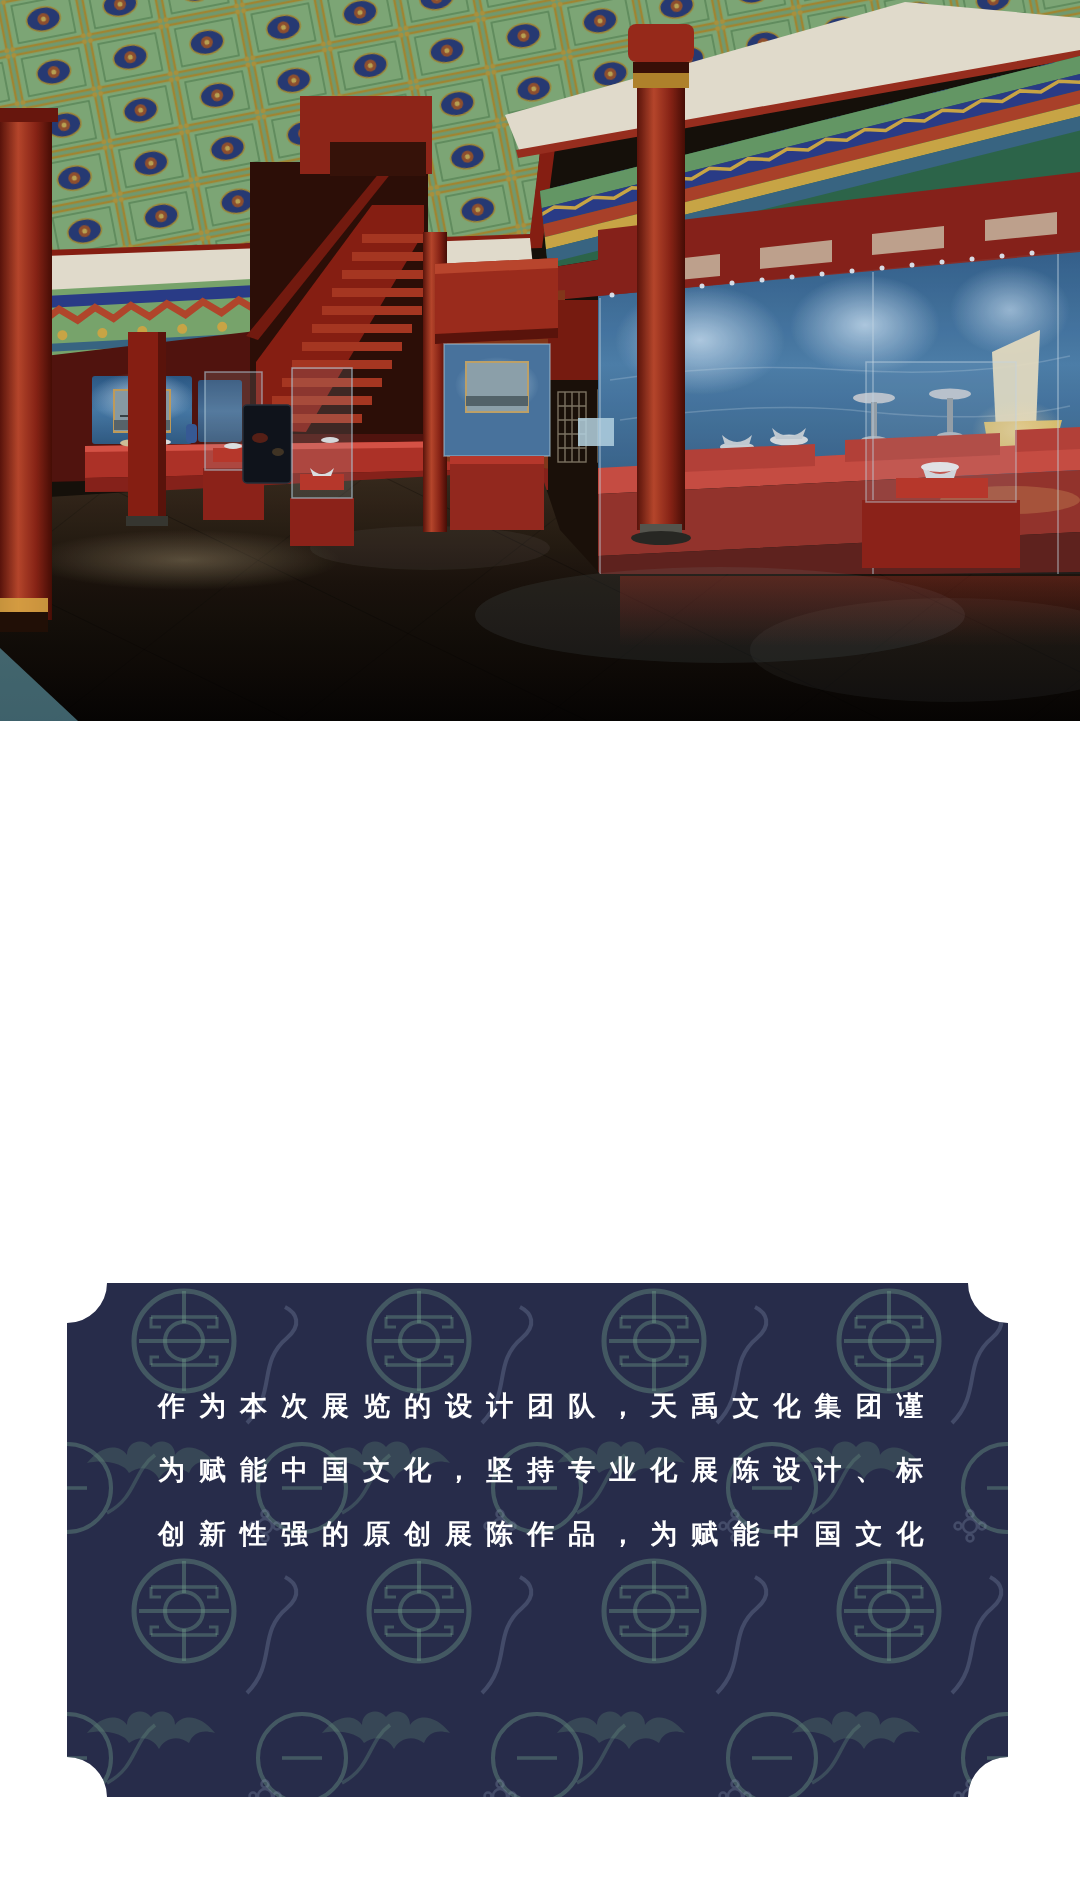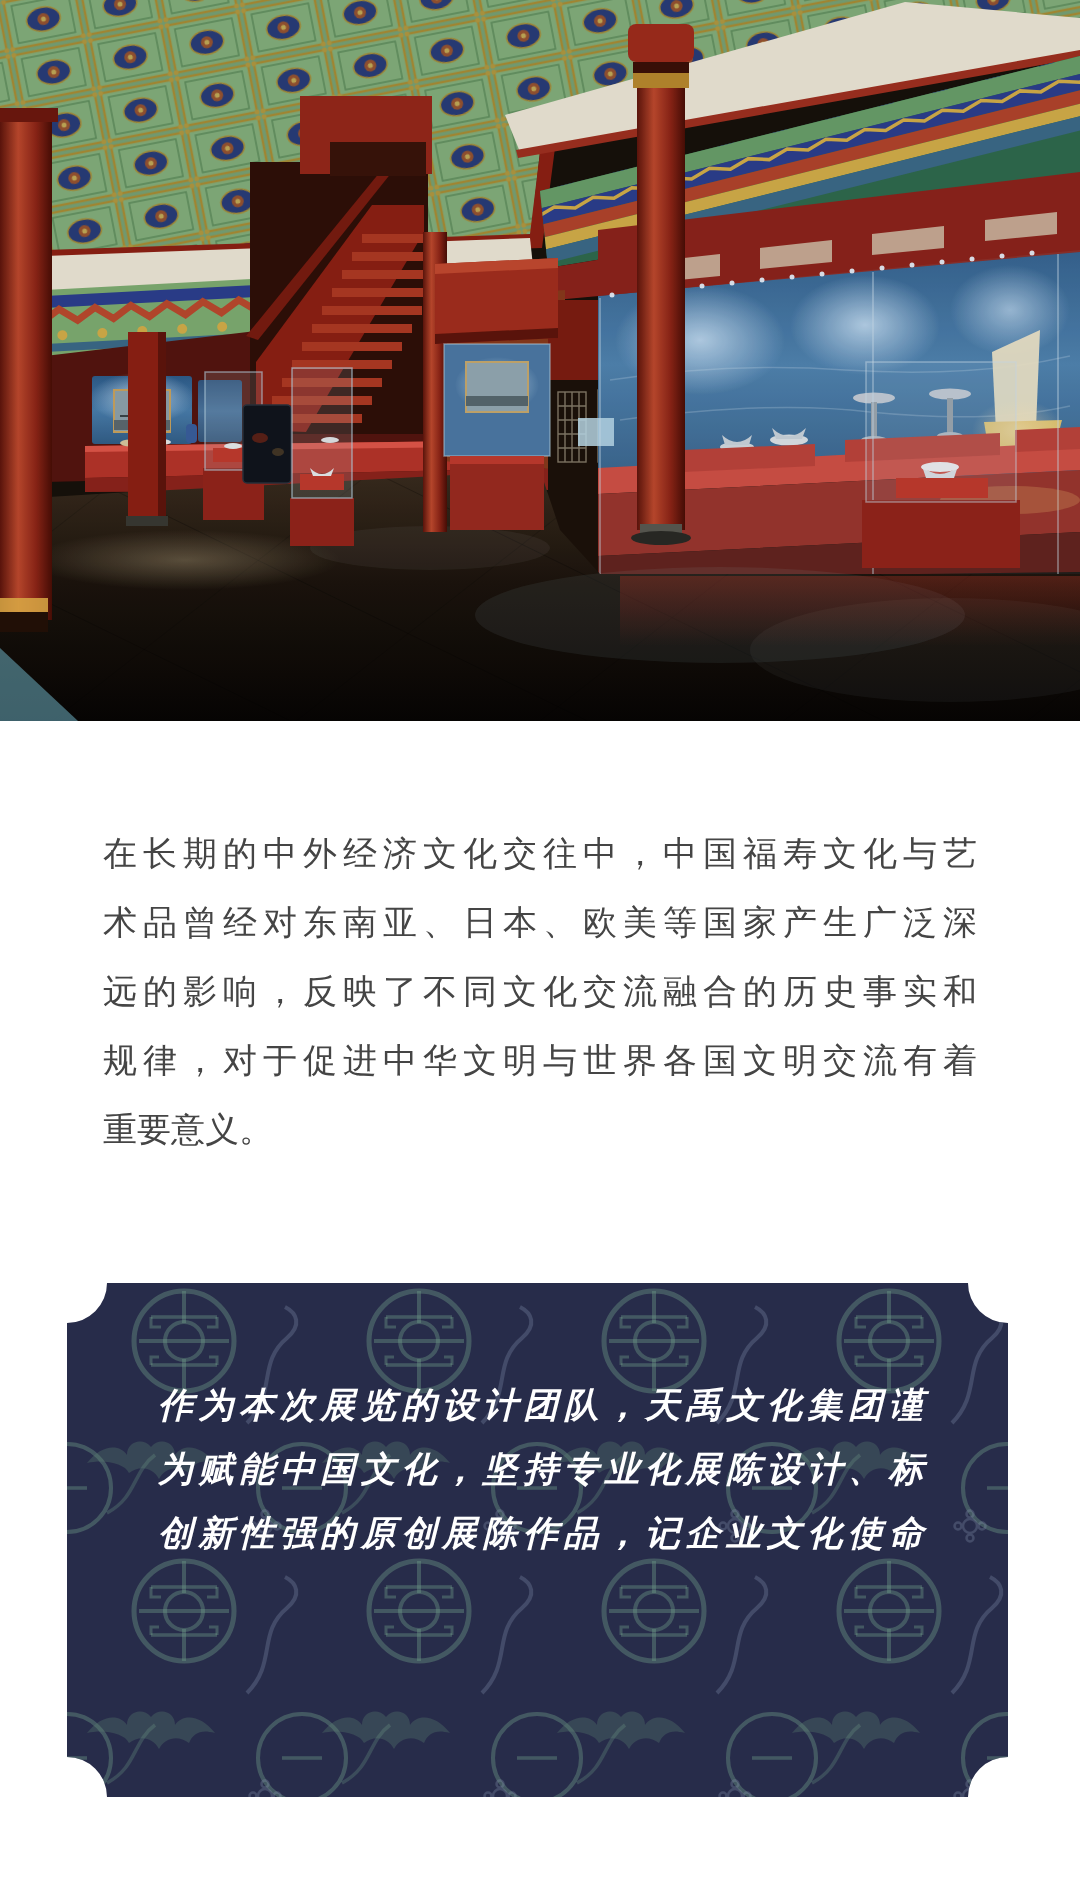--- a/index.html
+++ b/index.html
@@ -7,22 +7,22 @@
         font-family:"Liberation Sans","DejaVu Sans",sans-serif;}
   .photo{position:absolute;left:0;top:0;width:1080px;height:721px;background:#17120d;overflow:hidden;}
   .photo svg{display:block;}
   .intro{position:absolute;left:103px;top:819px;width:874px;color:#454545;
          font-size:34px;line-height:69px;font-weight:300;}
   .jline{text-align:justify;text-align-last:justify;}
   .lastline{text-align:left;text-align-last:left;}
   .mission{position:absolute;left:67px;top:1283px;width:941px;height:514px;}
   .mission .bg{position:absolute;left:0;top:0;}
   .btext{position:absolute;left:91px;top:91px;width:767px;color:#ffffff;
-         font-size:35px;line-height:64px;letter-spacing:1.5px;font-weight:600;
-         font-family:"Liberation Serif","DejaVu Serif",serif;font-style:italic;}
+         font-size:27px;line-height:64px;letter-spacing:1.5px;font-weight:600;
+         font-family:"Liberation Serif","DejaVu Serif",serif;}
 </style>
 </head>
 <body>
 
 <div class="page">
 
   <div class="photo">
   <svg width="1080" height="721" viewBox="0 0 1080 721" preserveAspectRatio="none">
     <defs>
       <pattern id="coffer" width="78" height="54" patternUnits="userSpaceOnUse" patternTransform="rotate(-11)">
@@ -362,27 +362,20 @@
       <rect x="0" y="118" width="52" height="502" fill="url(#colG)"></rect>
       <rect x="0" y="108" width="58" height="14" fill="#6e180e"></rect>
       <rect x="0" y="598" width="48" height="14" fill="#e8b54a" opacity="0.85"></rect>
       <rect x="0" y="612" width="48" height="20" fill="#241007"></rect>
     </g>
 
     <rect width="1080" height="721" fill="#000000" opacity="0.06"></rect>
   </svg>
   </div>
 
-  <div class="intro">
-    <div class="jline">在长期的中外经济文化交往中，中国福寿文化与艺</div>
-    <div class="jline">术品曾经对东南亚、日本、欧美等国家产生广泛深</div>
-    <div class="jline">远的影响，反映了不同文化交流融合的历史事实和</div>
-    <div class="jline">规律，对于促进中华文明与世界各国文明交流有着</div>
-    <div class="lastline">重要意义。</div>
-  </div>
 
   <div class="mission">
     <svg class="bg" width="941" height="514" viewBox="0 0 941 514">
       <defs>
         <pattern id="shoupat" width="235" height="270" patternUnits="userSpaceOnUse">
           <g fill="none" stroke="#6f9c87" stroke-opacity="0.4">
             <circle cx="117" cy="58" r="50" stroke-width="5"></circle>
             <circle cx="117" cy="58" r="19" stroke-width="4"></circle>
             <path d="M72 58 H162" stroke-width="4"></path>
             <path d="M84 34 H150 M84 82 H150" stroke-width="3.5"></path>
@@ -403,17 +396,17 @@
               <circle cx="210" cy="243" r="3.5"></circle>
           </g>
         </pattern>
       </defs>
       <path d="M40 0 H901 A40 40 0 0 0 941 40 V474 A40 40 0 0 0 901 514 H40 A40 40 0 0 0 0 474 V40 A40 40 0 0 0 40 0 Z" fill="#272c4a"></path>
       <path d="M40 0 H901 A40 40 0 0 0 941 40 V474 A40 40 0 0 0 901 514 H40 A40 40 0 0 0 0 474 V40 A40 40 0 0 0 40 0 Z" fill="url(#shoupat)"></path>
     </svg>
     <div class="btext">
       <div class="jline">作为本次展览的设计团队，天禹文化集团谨</div>
       <div class="jline">为赋能中国文化，坚持专业化展陈设计、标</div>
-      <div class="jline">创新性强的原创展陈作品，记企业文化使命</div>
+      <div class="jline">创新性强的原创展陈作品，为赋能中国文化</div>
     </div>
   </div>
 
 </div>
 
 </body></html>

